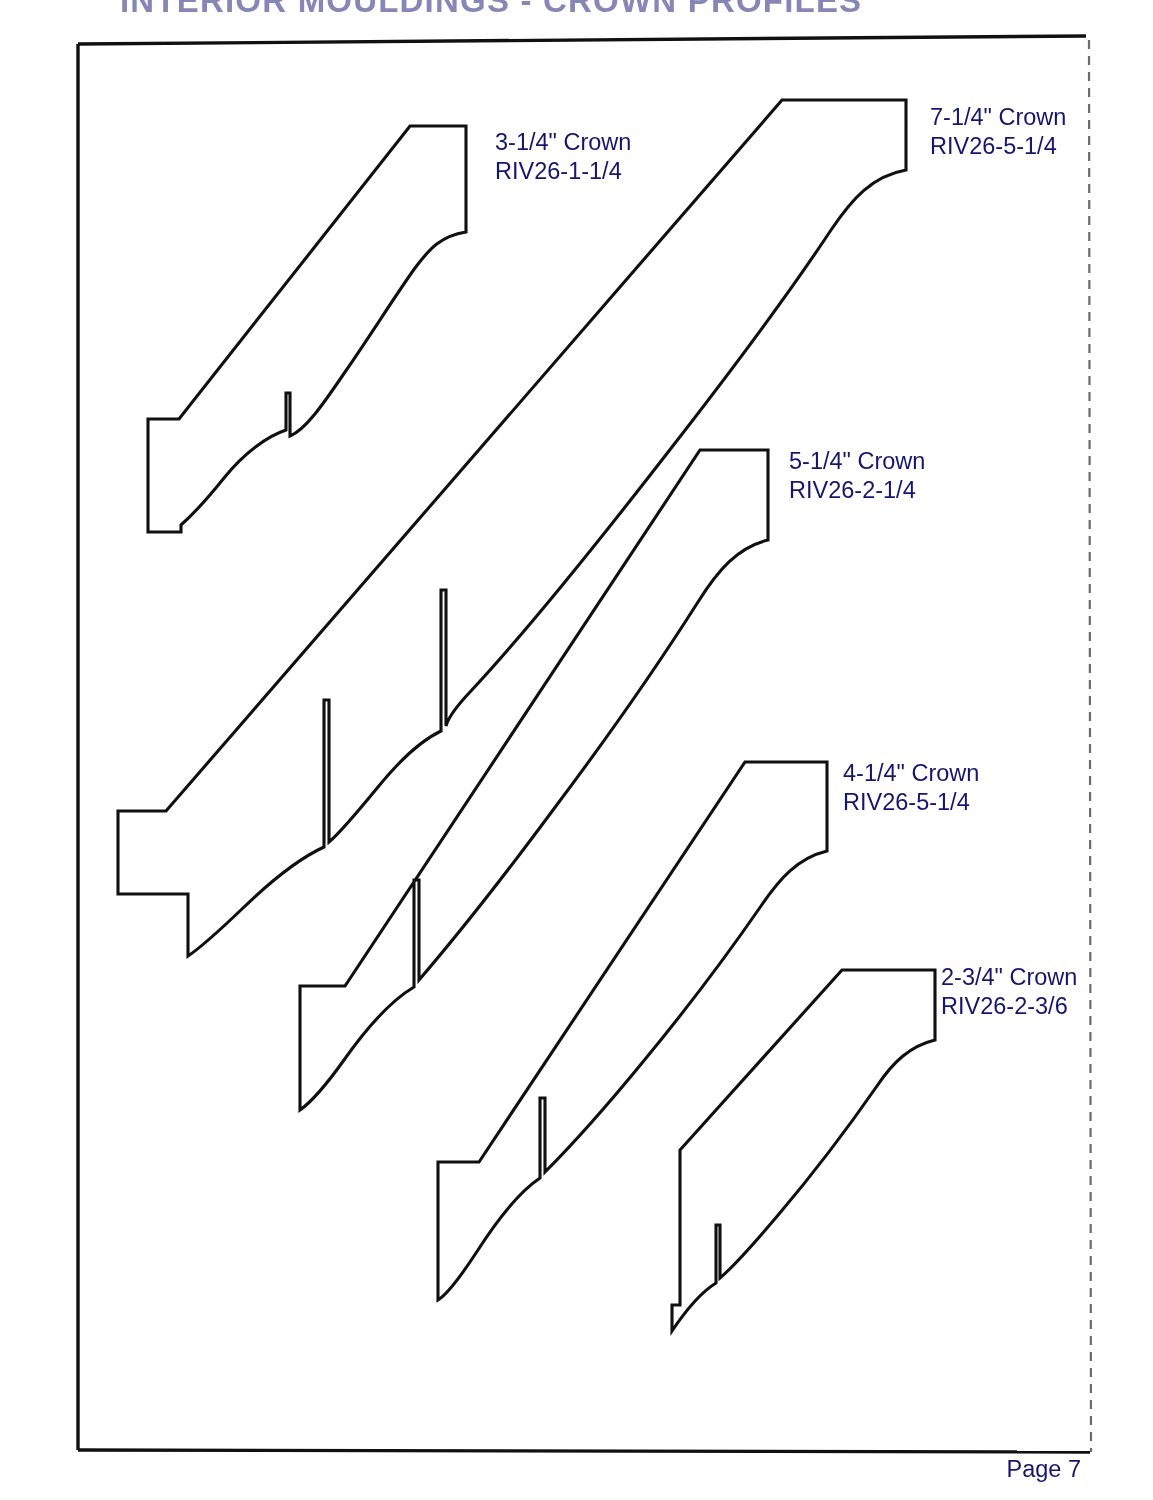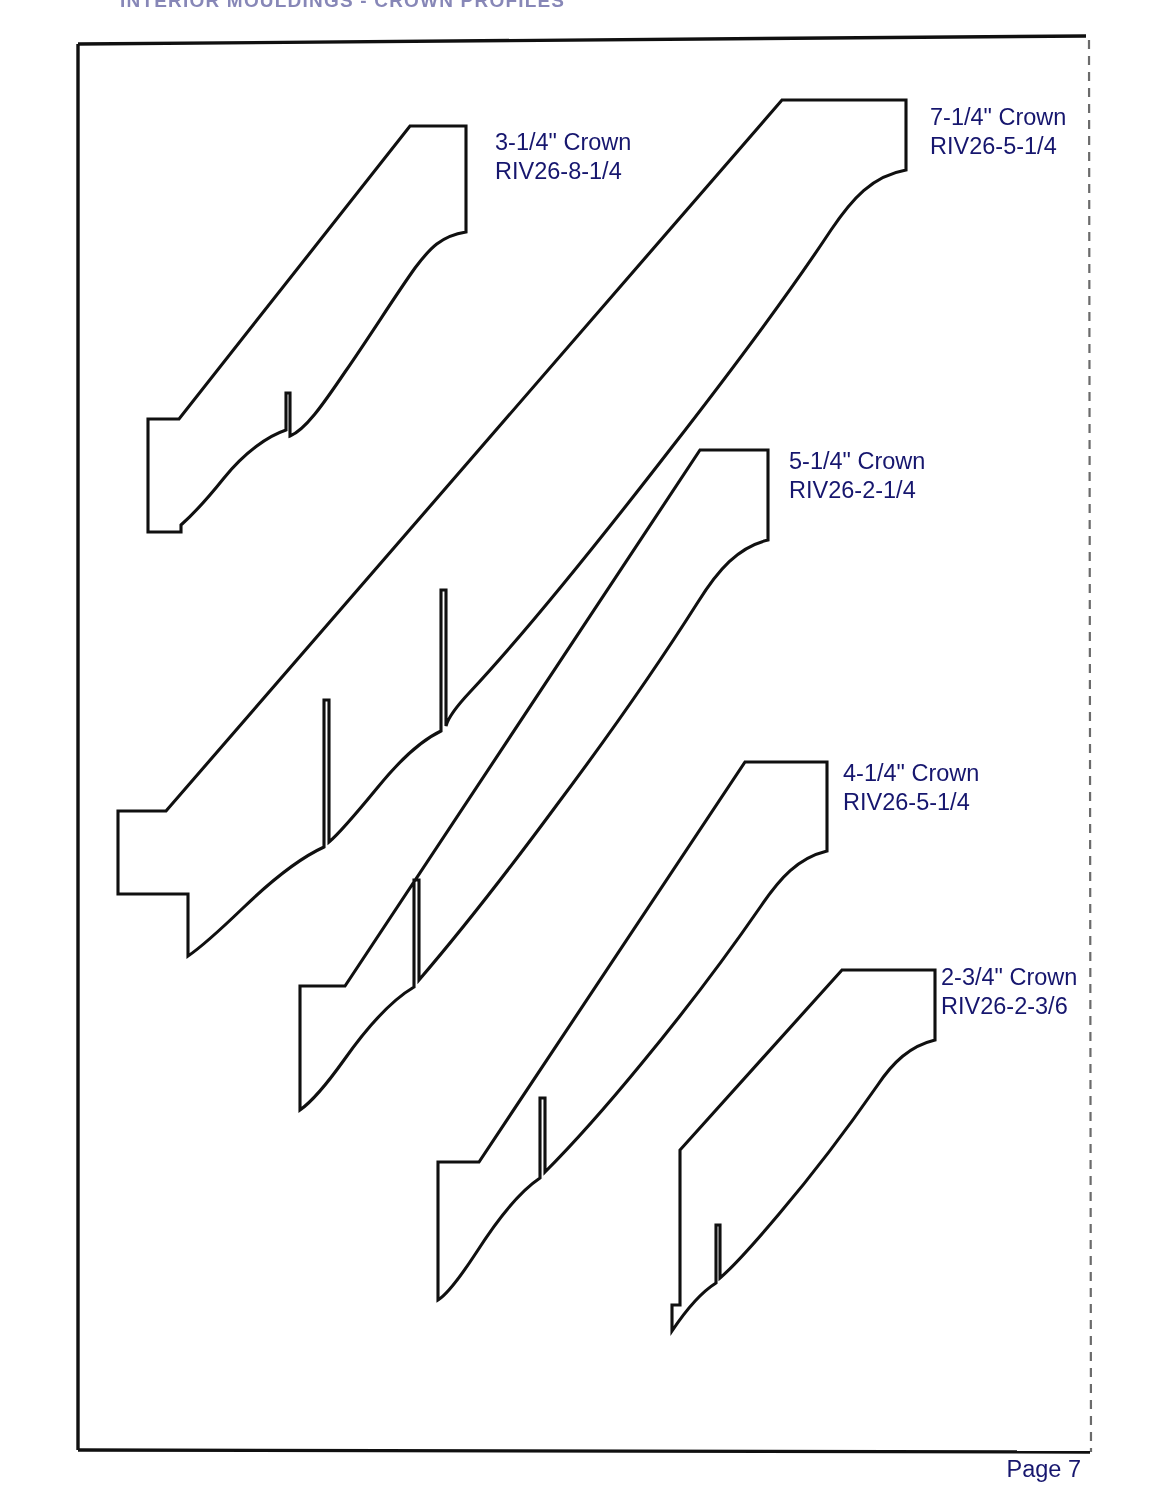--- a/index.html
+++ b/index.html
@@ -19,21 +19,21 @@
   }
   
   #top-clip {
     position: absolute;
     left: 120px;
     top: 0px;
     width: 890px;
     height: 20px;
     overflow: hidden;
     color: #26267e;
-    font-size: 19px;
+    font-size: 33px;
     font-weight: bold;
     letter-spacing: 1.2px;
     line-height: 30px;
     white-space: nowrap;
   }
   #top-clip span { display: block; transform: translateY(-14px); opacity: .55; }
 
   #drawing {
     position: absolute;
     left: 0; top: 0;
@@ -159,21 +159,21 @@
                C700,1293 686,1310 672,1331
                L672,1305
                L680,1305
                L680,1150
                L842,970 Z"></path>
     </g>
   </svg>
 
   <div class="lbl" style="left:495px; top:128px;">
     <span>3-1/4" Crown</span>
-    <span class="l2">RIV26-8-1/4</span>
+    <span class="l2">RIV26-1-1/4</span>
   </div>
 
   <div class="lbl" style="left:930px; top:103px;">
     <span>7-1/4" Crown</span>
     <span class="l2">RIV26-5-1/4</span>
   </div>
 
   <div class="lbl" style="left:789px; top:447px;">
     <span>5-1/4" Crown</span>
     <span class="l2">RIV26-2-1/4</span>

